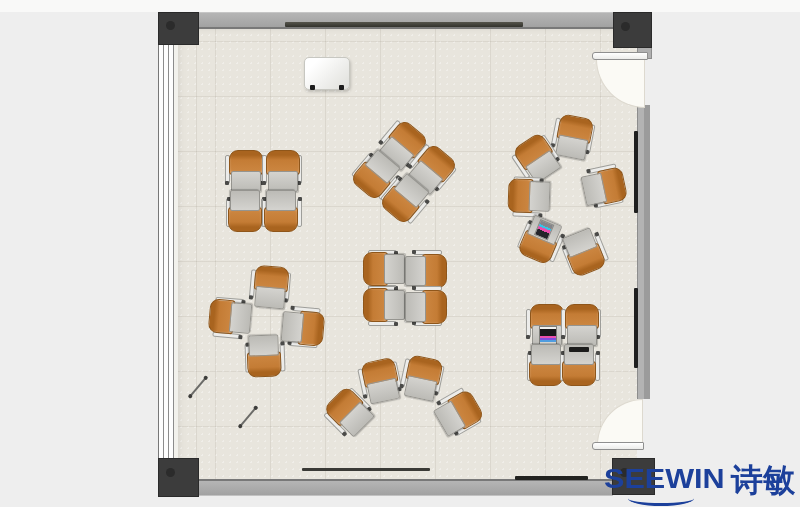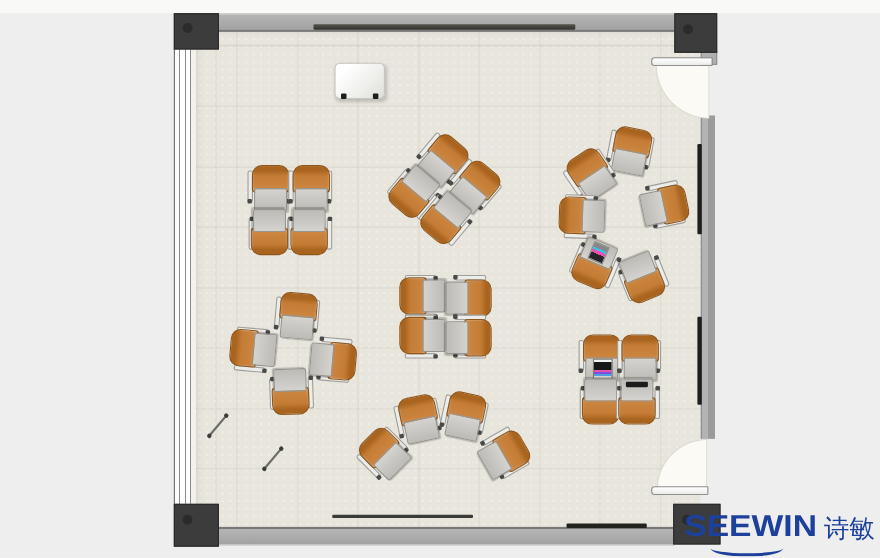--- a/index.html
+++ b/index.html
@@ -74,21 +74,21 @@
 
   
   .pen{position:absolute;width:24px;height:2px;background:#6b6b68;}
   .pen::before,.pen::after{content:"";position:absolute;top:-1px;width:4px;height:4px;border-radius:50%;background:#3d3d3b;}
   .pen::before{left:-2px;} .pen::after{right:-2px;}
 
   
   .logo{position:absolute;right:5px;bottom:12px;display:flex;align-items:flex-start;gap:9px;}
   .logo-en{position:relative;font-weight:bold;font-size:30px;line-height:30px;letter-spacing:0px;color:#1c409b;transform:scale(1.02,0.92);transform-origin:left top;}
   .logo-swoosh{position:absolute;left:24px;top:26px;width:66px;height:12px;border-bottom:3px solid #1c409b;border-radius:50%;}
-  .logo-cn{font-weight:normal;font-size:23px;line-height:30px;color:#1c409b;}
+  .logo-cn{font-weight:bold;font-size:32px;line-height:30px;color:#1c409b;}
 </style>
 </head>
 <body>
 
 <div class="canvas">
   <div class="top-margin"></div>
 
   <div class="room">
     <div class="floor"></div>
 

